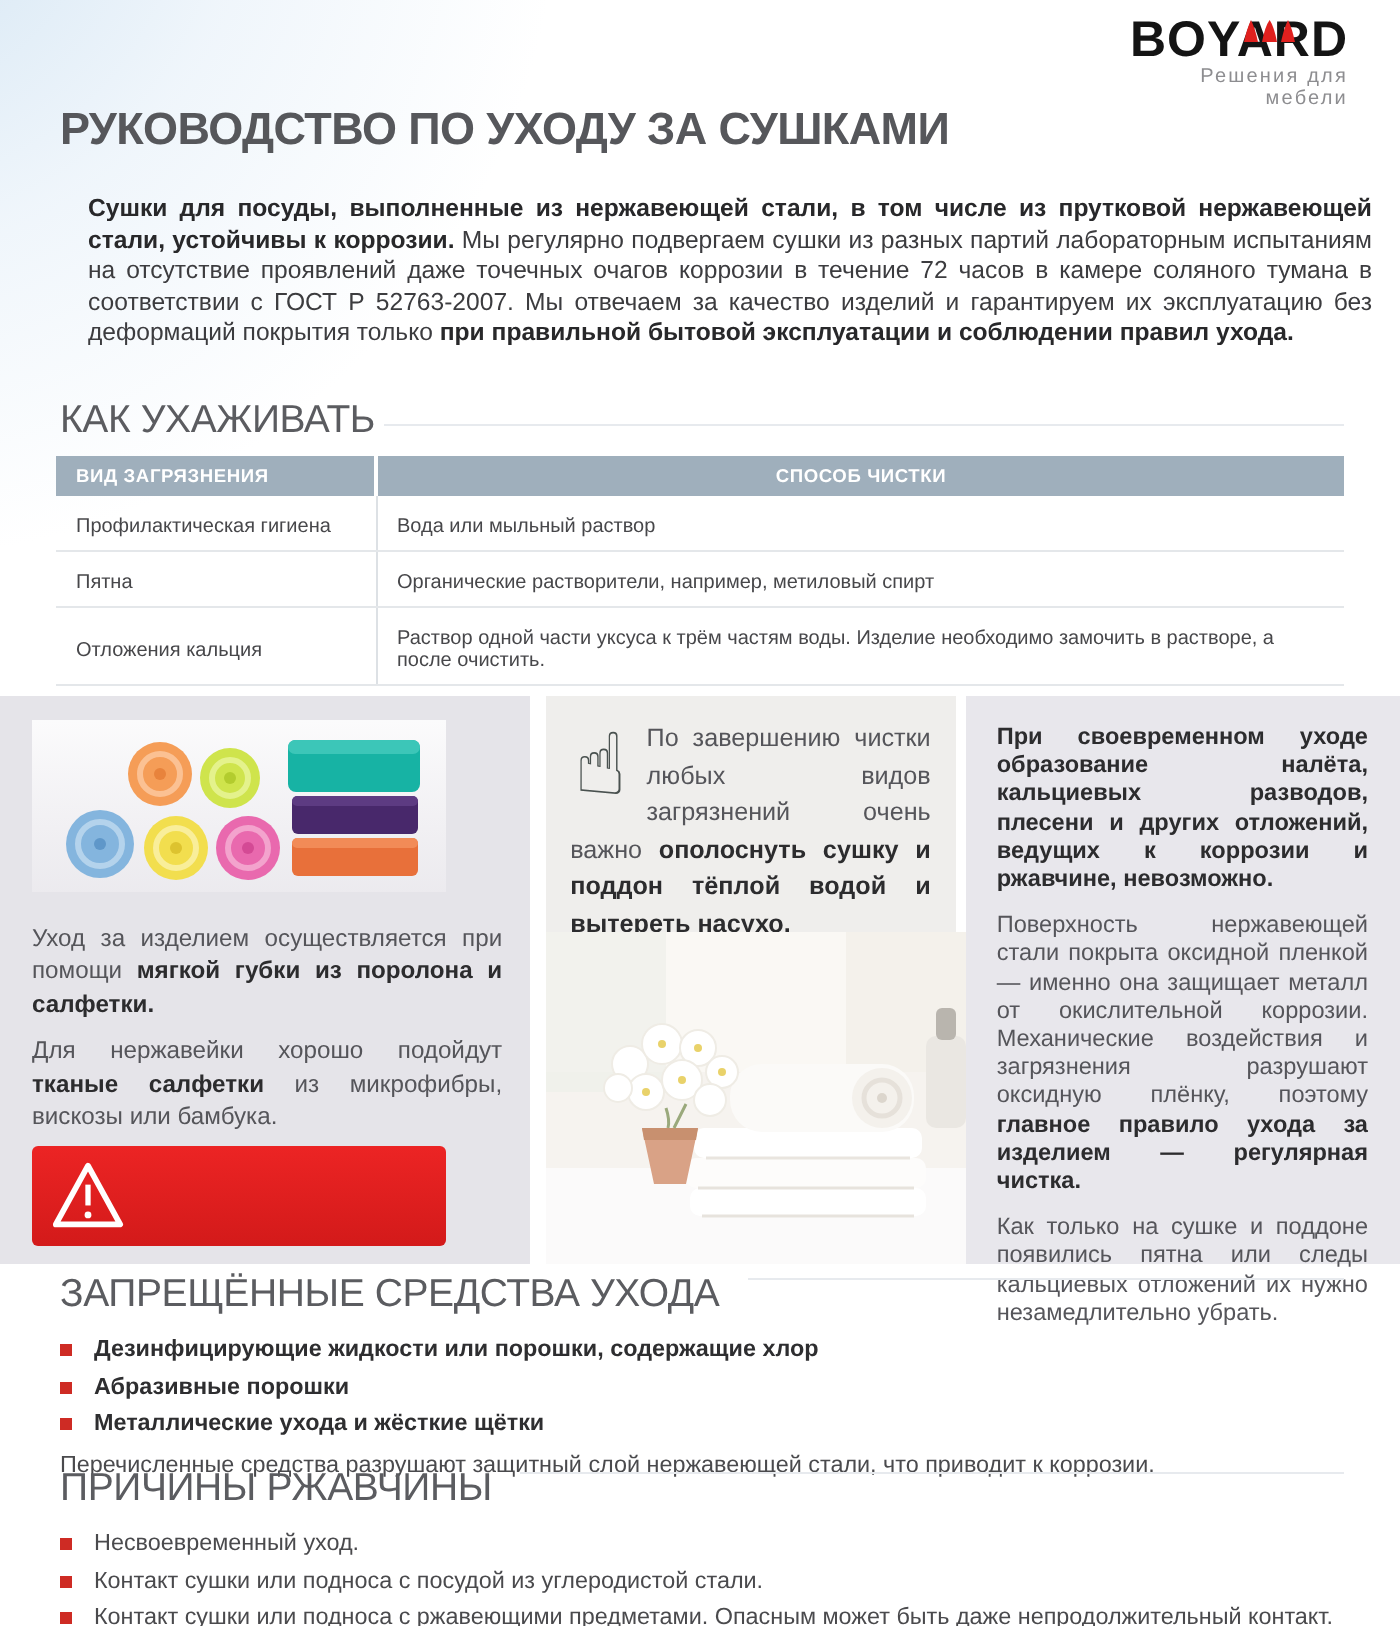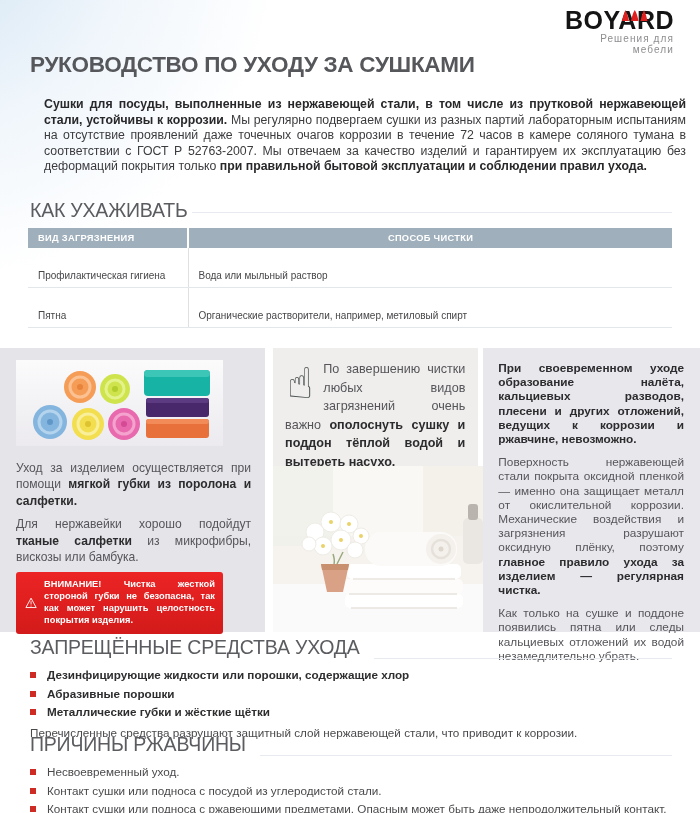--- a/index.html
+++ b/index.html
@@ -24,21 +24,21 @@
   
   .sec-row { position:absolute; left:30px; right:28px; display:flex; align-items:center; gap:4px; }
   .sec-h { font-size:19.5px; font-weight:400; color:#5b5c60; letter-spacing:-.2px; white-space:nowrap; }
   .sec-rule { flex:1; height:1px; background:#e7eaee; margin-top:3px; }
 
   
   .care-table { position:absolute; top:228px; left:28px; width:644px; border-collapse:collapse; table-layout:fixed; }
   .care-table th { background:#9fafbc; color:#fff; font-size:9.3px; letter-spacing:.3px; padding:5px 10px; }
   .care-table th.c1 { width:160px; text-align:left; border-right:2px solid #fff;margin-left:26px; }
   .care-table th.c2 { text-align:center; }
-  .care-table td { font-size:10px; color:#47474a; padding:22px 10px 6px; border-bottom:1px solid #e4e7ea; vertical-align:middle; }
+  .care-table td { font-size:10px; color:#47474a; padding:10px 10px 6px; border-bottom:1px solid #e4e7ea; vertical-align:middle; }
   .care-table td.c2 { border-left:1px solid #dde1e5; }
 
   
   .band { position:absolute; top:348px; left:0; width:700px; height:284px; display:flex; }
   .col { position:relative; height:284px; }
   .col-left  { width:282px; background:#e5e4e9; padding:12px 14px 0 16px; }
   .col-mid   { width:220px; background:#efeeec; margin-left:8px; }
   .col-right { width:230px; background:#e8e7ec; margin-left:5px; padding:13px 16px 0 15px; }
   .band p { font-size:12.1px; line-height:16.4px; color:#55555a; text-align:justify; }
   .band b { color:#2c2c2e; }
@@ -53,21 +53,21 @@
   .m-text { padding:12px 13px 0 12px; }
   .hand { float:left; font-size:43px; line-height:50px; color:#49514f; margin:-2px 10px 2px 2px;
           font-family:"DejaVu Sans",sans-serif; font-weight:400; }
   .m-text p { font-size:12.6px; line-height:18.6px; }
   .photo-2 { position:absolute; left:0; bottom:0; width:220px; height:166px; }
 
   .col-right p { font-size:11.8px; line-height:14.2px; margin-bottom:9px; }
 
   
   .list-sec { position:absolute; left:30px; right:28px; }
-  .sec-head-row { display:flex; align-items:flex-end; gap:14px; margin-bottom:9px; }
+  .sec-head-row { display:flex; align-items:flex-start; gap:14px; margin-bottom:9px; }
   .li { display:flex; gap:11px; margin-bottom:5px; }
   .li .sq { width:6px; height:6px; background:#ce2b24; margin-top:4px; flex:none; }
   .li .tx { font-size:11.7px; line-height:13.5px; color:#4a4a4d;text-align:center; }
   .li.bold .tx { font-weight:700; color:#2e2e30; }
   .note { font-size:11.7px; color:#4a4a4d; margin-top:7px; }
 </style>
 </head>
 <body>
 
 <div class="page">
@@ -103,20 +103,24 @@
       </tr>
     </thead>
     <tbody>
       <tr>
         <td>Профилактическая гигиена</td>
         <td class="c2">Вода или мыльный раствор</td>
       </tr>
       <tr>
         <td>Пятна</td>
         <td class="c2">Органические растворители, например, метиловый спирт</td>
+      </tr>
+      <tr>
+        <td>Отложения кальция</td>
+        <td class="c2">Раствор одной части уксуса к трём частям воды. Изделие необходимо замочить в растворе, а после очистить.</td>
       </tr>
     </tbody>
   </table>
 
   <div class="band">
 
     <div class="col col-left">
       <svg class="photo-1" viewBox="0 0 207 86">
         <rect width="207" height="86" fill="#f3f2f5"></rect>
         <rect width="207" height="86" fill="url(#g1)"></rect>
@@ -155,21 +159,20 @@
       <p><span>Уход за изделием осуществляется при помощи </span><b>мягкой губки из поролона и салфетки</b><b>.</b></p>
 
       <p><span>Для нержавейки хорошо подойдут </span><b>тканые салфетки</b><span> из микрофибры, вискозы или бамбука.</span></p>
 
       <div class="warn">
         <svg width="38" height="36" viewBox="0 0 40 38">
           <path d="M20 3 L37 34 H3 Z" fill="none" stroke="#ffffff" stroke-width="3" stroke-linejoin="round"></path>
           <rect x="18.6" y="13" width="2.8" height="11" fill="#ffffff"></rect>
           <circle cx="20" cy="29" r="1.8" fill="#ffffff"></circle>
         </svg>
-        <div class="warn-txt"><span>ВНИМАНИЕ!</span><span> Чистка жесткой стороной губки не безопасна, так как может нарушить целостность покрытия изделия.</span></div>
       </div>
     </div>
 
     <div class="col col-mid">
       <div class="m-text">
         <span class="hand">☝</span>
         <p><span>По завершению чистки любых видов загрязнений очень важно </span><b>ополоснуть сушку и поддон тёплой водой и вытереть насухо</b><b>.</b></p>
       </div>
       <svg class="photo-2" viewBox="0 0 220 166">
         <rect width="220" height="166" fill="#f6f3ef"></rect>
@@ -213,40 +216,40 @@
           <circle cx="50" cy="80" r="2"></circle>
             <circle cx="88" cy="70" r="2"></circle>
         </g>
         <path d="M60 88 Q62 94 61 98 M70 86 Q66 94 64 98" stroke="#9aa97c" stroke-width="1.5" fill="none"></path>
       </svg>
     </div>
 
     <div class="col col-right">
       <p><b>При своевременном уходе образование налёта, кальциевых разводов, плесени и других отложений, ведущих к коррозии и ржавчине, невозможно.</b></p>
       <p><span>Поверхность нержавеющей стали покрыта оксидной пленкой — именно она защищает металл от окислительной коррозии. Механические воздействия и загрязнения разрушают оксидную плёнку, поэтому </span><b>главное правило ухода за изделием — регулярная чистка</b><b>.</b></p>
-      <p><span>Как только на сушке и поддоне появились пятна или следы кальциевых отложений их водой незамедлительно убрать.</span></p>
+      <p><span>Как только на сушке и поддоне появились пятна или следы кальциевых отложений их нужно незамедлительно убрать.</span></p>
     </div>
   </div>
 
   <div class="list-sec" style="top:636px;">
     <div class="sec-head-row">
       <div class="sec-h">ЗАПРЕЩЁННЫЕ СРЕДСТВА УХОДА</div>
       <div class="sec-rule"></div>
     </div>
     <div class="li bold">
         <span class="sq"></span>
         <span class="tx">Дезинфицирующие жидкости или порошки, содержащие хлор</span>
       </div>
     <div class="li bold">
         <span class="sq"></span>
         <span class="tx">Абразивные порошки</span>
       </div>
     <div class="li bold">
         <span class="sq"></span>
-        <span class="tx">Металлические губки и жёсткие щётки</span>
+        <span class="tx">Металлические ухода и жёсткие щётки</span>
       </div>
     <div class="note">Перечисленные средства разрушают защитный слой нержавеющей стали, что приводит к коррозии.</div>
   </div>
 
   <div class="list-sec" style="top:733px;">
     <div class="sec-head-row">
       <div class="sec-h">ПРИЧИНЫ РЖАВЧИНЫ</div>
       <div class="sec-rule"></div>
     </div>
     <div class="li">

